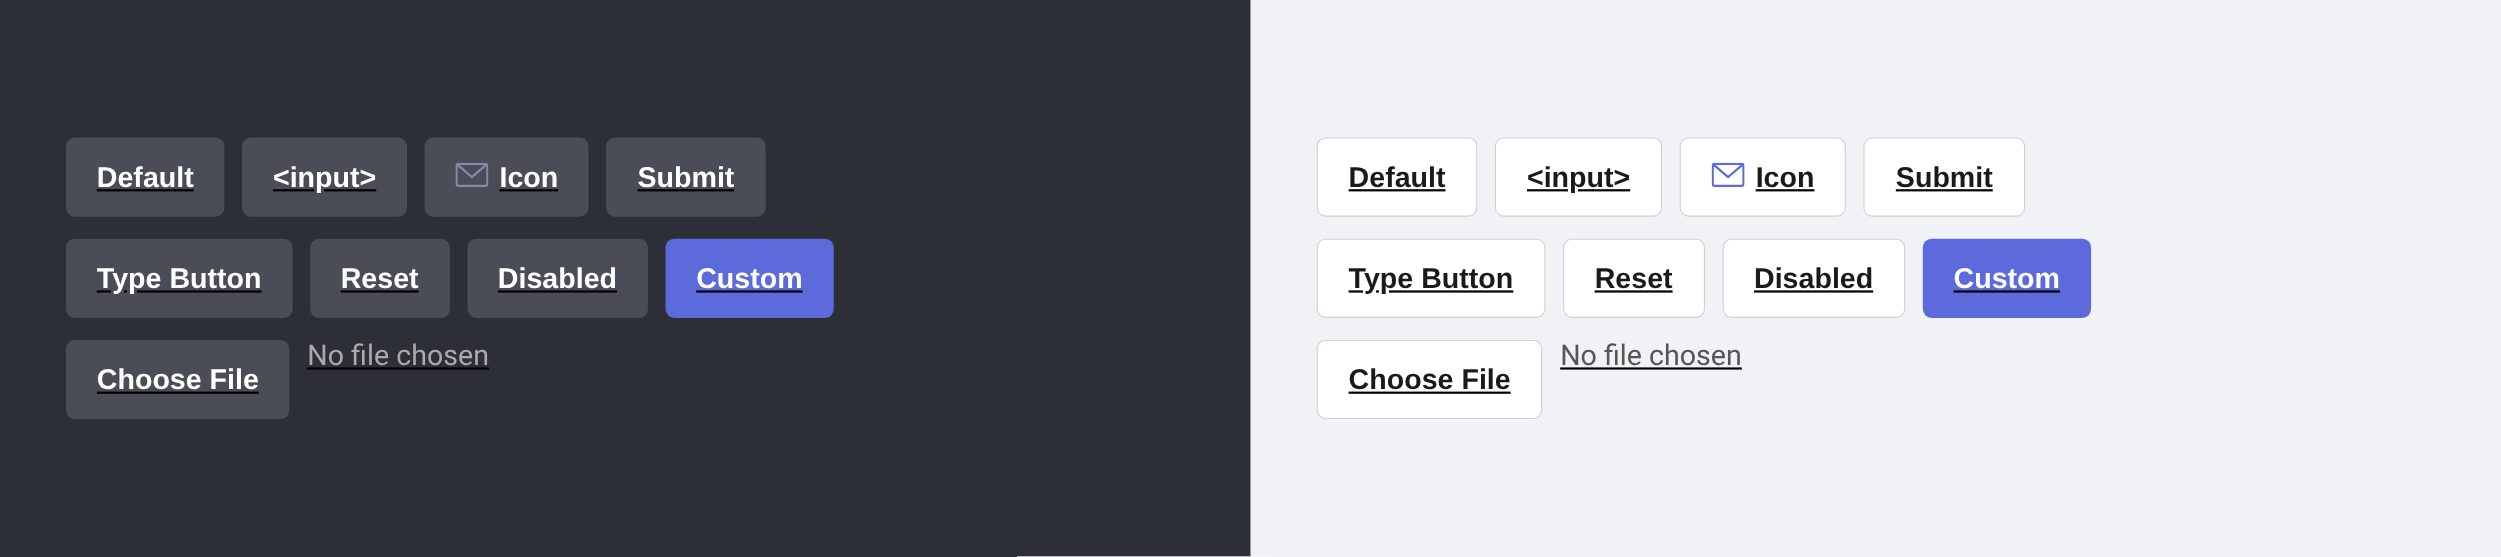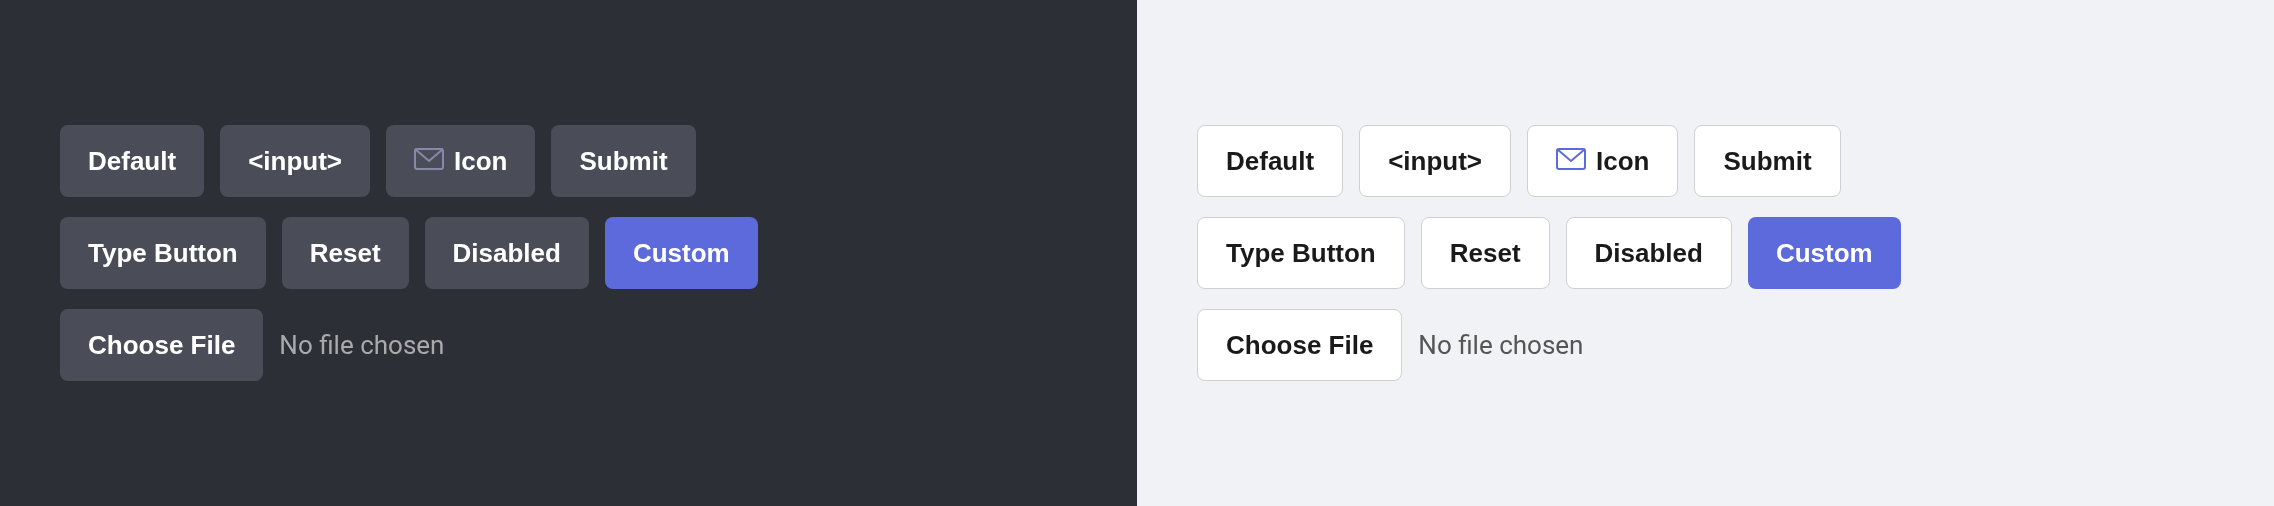--- a/index.html
+++ b/index.html
@@ -29,21 +29,21 @@
       background-color: #2d2f36;
     }
 
     .panel-light {
       background-color: #f0f2f5;
     }
 
     .button-row {
       display: flex;
       gap: 16px;
-      align-items: center;
+      text-decoration: underline;
     }
 
     
     .dark-btn {
       background-color: #4a4d57;
       color: #ffffff;
       border: none;
       border-radius: 8px;
       padding: 0 28px;
       height: 72px;

